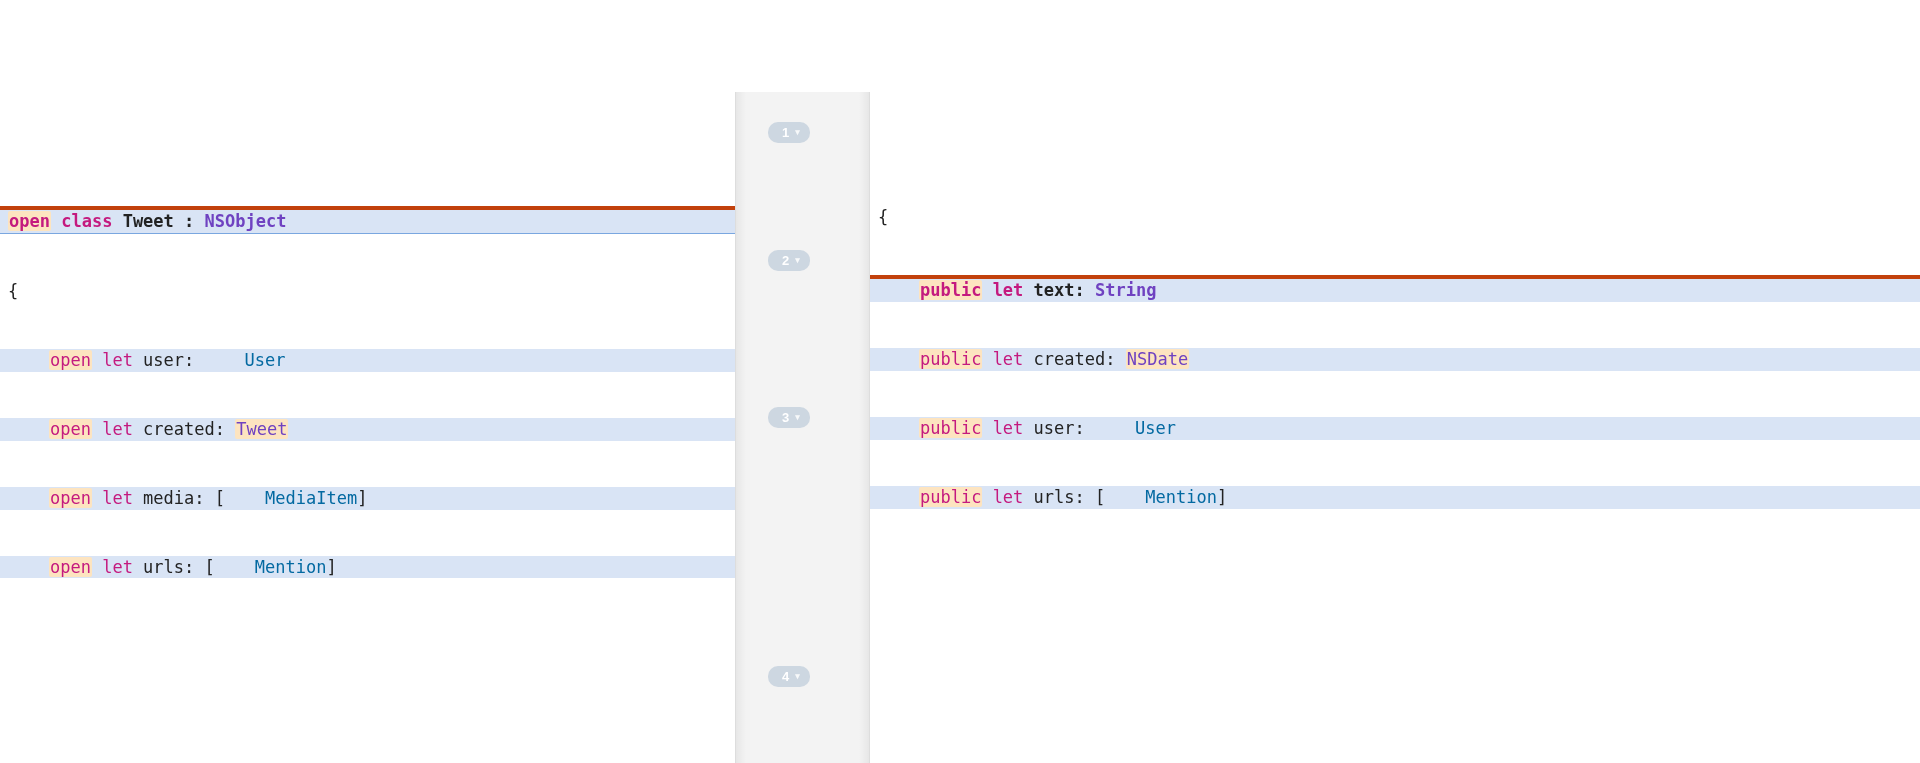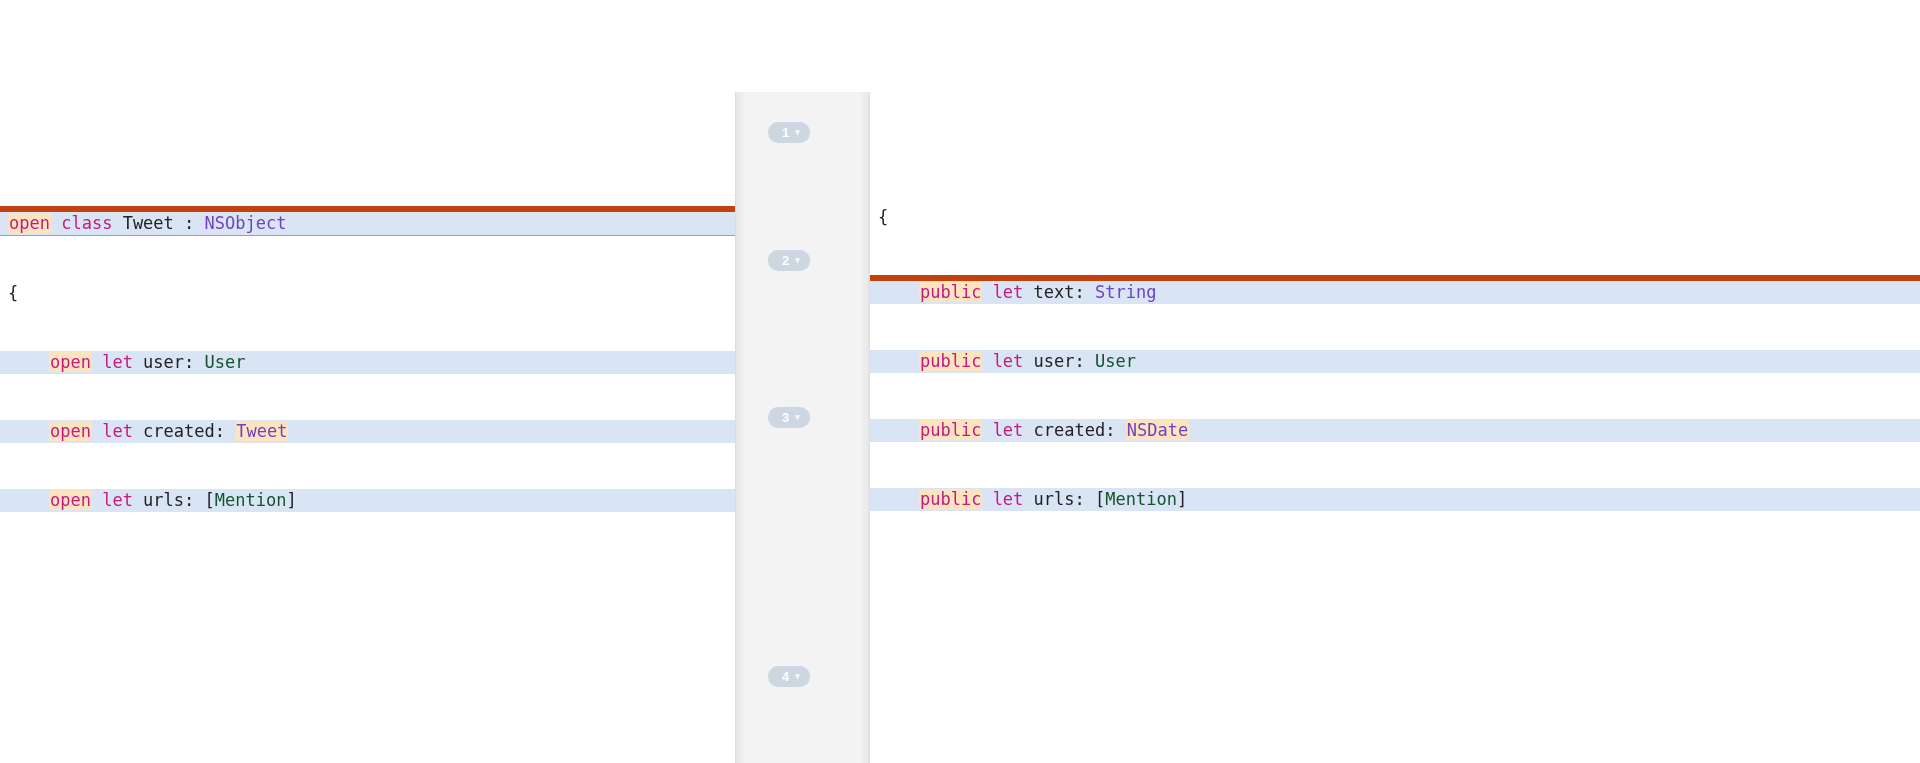--- a/index.html
+++ b/index.html
@@ -26,25 +26,25 @@
   .gutter {
     width: 135px;
     background: #f3f3f3;
     border-left: 1px solid #ddd;
     border-right: 1px solid #ddd;
     position: relative;
   }
   .pane.right { flex: 1; }
   .line { padding: 0 8px; min-height: 1.35em; }
   .hl { background: #d9e4f5; }
-  .top-border { border-top: 6px solid #c2410c; }
+  .top-border { border-top: 4px solid #c2410c; font-weight: bold; }
   .bot-border { border-bottom: 1px solid #7aa7e0; }
   .kw-pink { color: #c41a7f; }
   .kw-purple { color: #6f42c1; }
-  .type-teal { color: #14532d; }
+  .type-teal { color: #0369a1; margin-left: 40px; }
   .modifier-hl { background: #fde4c0; padding: 0 1px; border-radius: 2px; }
   .diff-pill {
     position: absolute;
     left: 32px;
     background: #cdd7e1;
     color: #fff;
     font-family: "Helvetica Neue", Arial, sans-serif;
     font-size: 13px;
     font-weight: 600;
     border-radius: 10px;
@@ -72,20 +72,21 @@
 
 <div class="wrap">
 
   
   <div class="pane left">
     <div class="line"> </div>
     <div class="line hl top-border bot-border"><span class="kw-pink modifier-hl">open</span> <span class="kw-pink">class</span> <span>Tweet</span><span> : </span><span class="kw-purple">NSObject</span></div>
     <div class="line"><span>{</span></div>
     <div class="line hl">    <span class="kw-pink modifier-hl">open</span> <span class="kw-pink">let</span><span> user: </span><span class="type-teal">User</span></div>
     <div class="line hl">    <span class="kw-pink modifier-hl">open</span> <span class="kw-pink">let</span><span> created: </span><span class="kw-purple modifier-hl">Tweet</span></div>
+    <div class="line hl">    <span class="kw-pink modifier-hl">open</span> <span class="kw-pink">let</span><span> media: [</span><span class="type-teal">MediaItem</span><span>]</span></div>
     <div class="line hl">    <span class="kw-pink modifier-hl">open</span> <span class="kw-pink">let</span><span> urls: [</span><span class="type-teal">Mention</span><span>]</span></div>
     
     
     
     
     
     
     
     
     
@@ -112,22 +113,22 @@
     <div class="diff-pill" style="top:158px;"><span>2</span><span class="arrow">▾</span></div>
     <div class="diff-pill" style="top:315px;"><span>3</span><span class="arrow">▾</span></div>
     <div class="diff-pill" style="top:574px;"><span>4</span><span class="arrow">▾</span></div>
   </div>
 
   
   <div class="pane right">
     <div class="line"> </div>
     <div class="line"><span>{</span></div>
     <div class="line hl top-border">    <span class="kw-pink modifier-hl">public</span> <span class="kw-pink">let</span><span> text: </span><span class="kw-purple">String</span></div>
+    <div class="line hl">    <span class="kw-pink modifier-hl">public</span> <span class="kw-pink">let</span><span> created: </span><span class="kw-purple modifier-hl">NSDate</span></div>
     <div class="line hl">    <span class="kw-pink modifier-hl">public</span> <span class="kw-pink">let</span><span> user: </span><span class="type-teal">User</span></div>
-    <div class="line hl">    <span class="kw-pink modifier-hl">public</span> <span class="kw-pink">let</span><span> created: </span><span class="kw-purple modifier-hl">NSDate</span></div>
     <div class="line hl">    <span class="kw-pink modifier-hl">public</span> <span class="kw-pink">let</span><span> urls: [</span><span class="type-teal">Mention</span><span>]</span></div>
     
     
     
     
     
     
     
     
     

